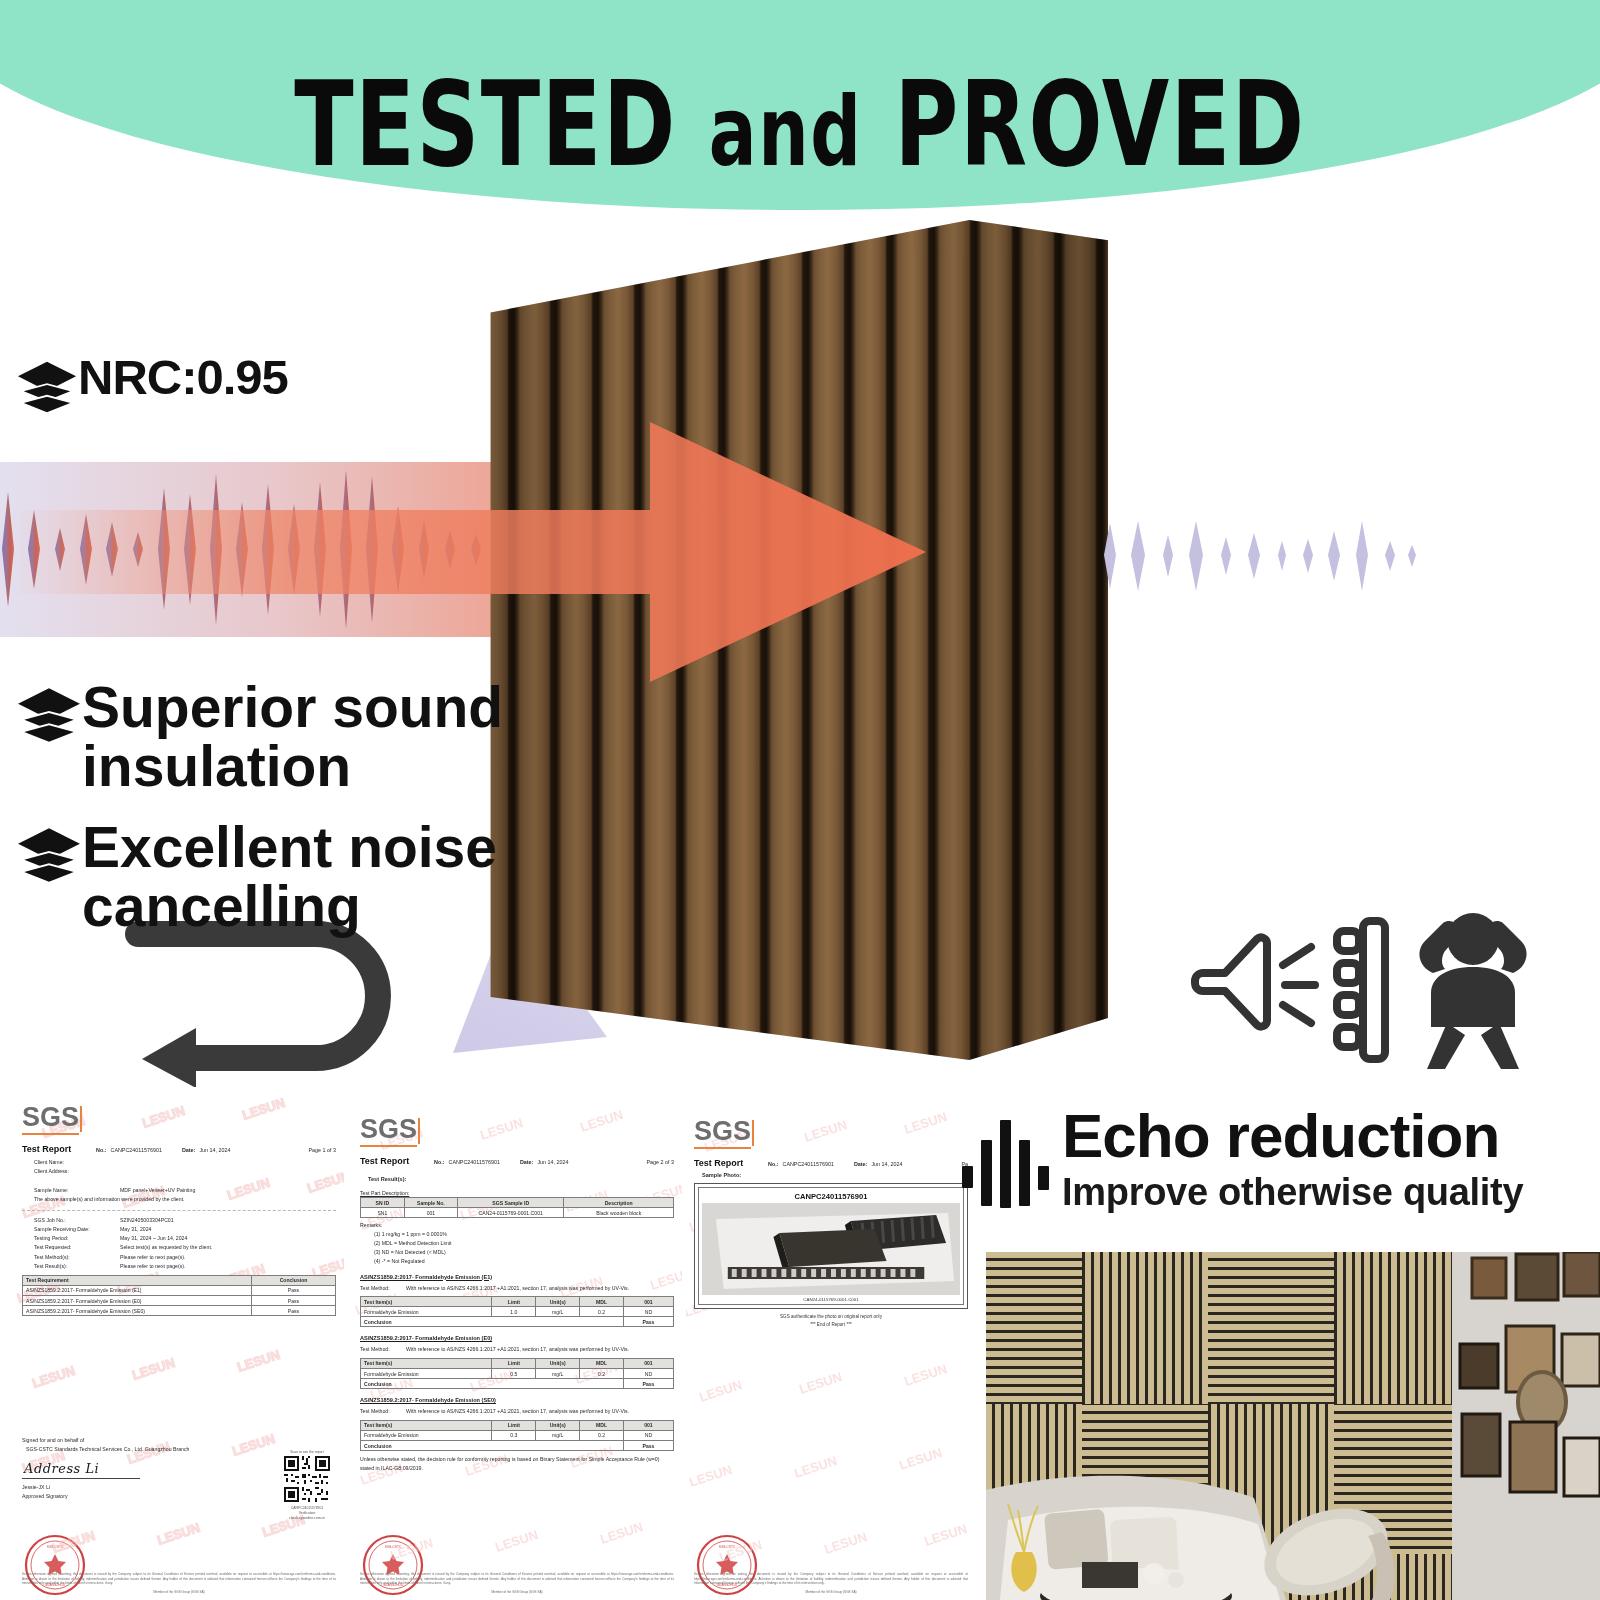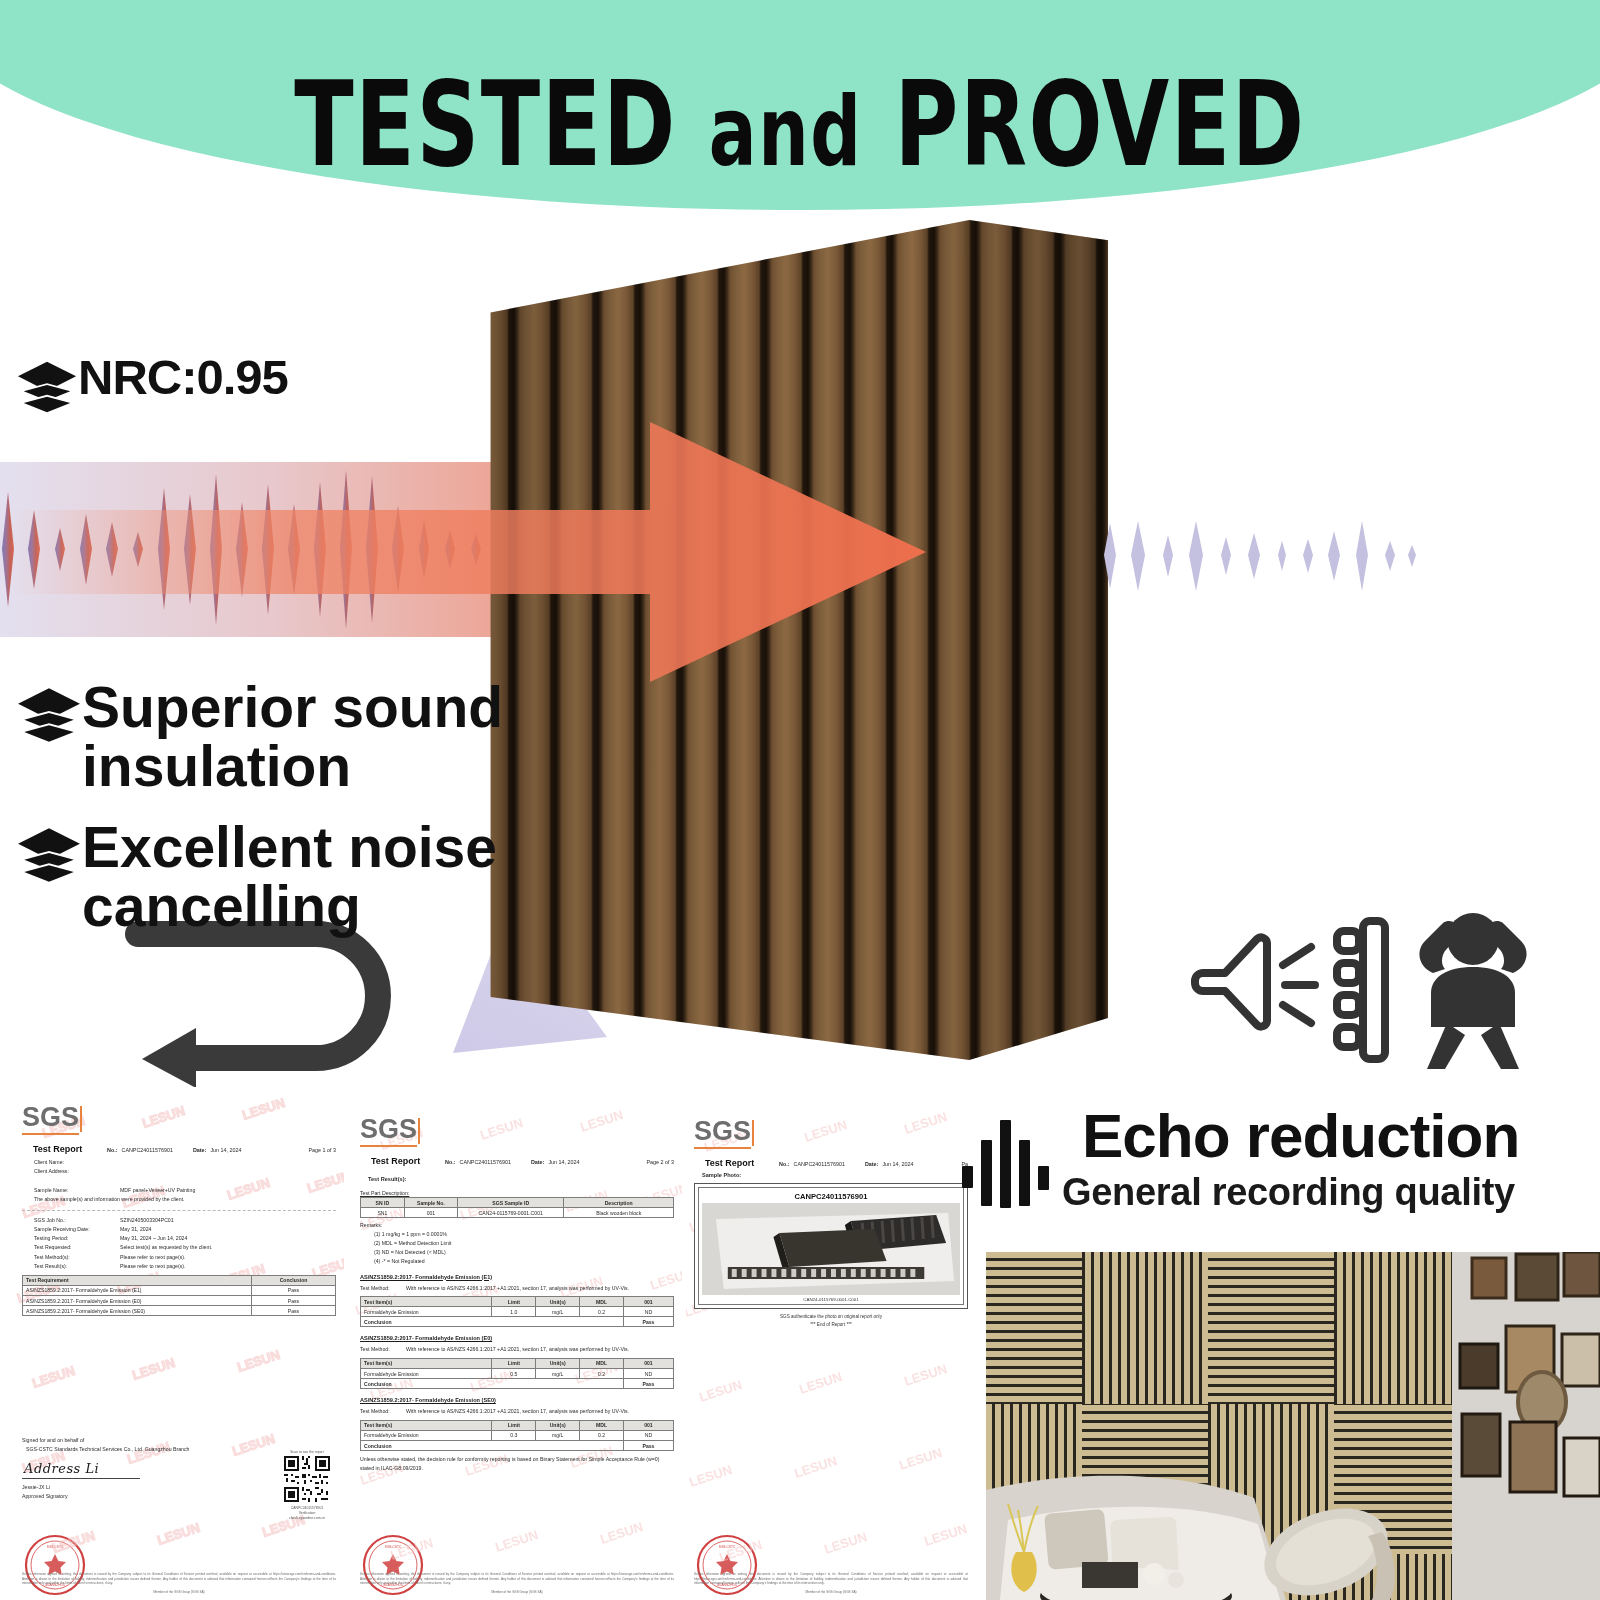--- a/index.html
+++ b/index.html
@@ -105,21 +105,21 @@
   .refl-arrow  { position: absolute; left: 435px; top: 815px; width: 520px; height: 245px; z-index: 4; }
 
   
   .icon-row { position: absolute; left: 1185px; top: 895px; width: 400px; height: 175px; z-index: 8; }
 
   
   .echo-block { position: absolute; left: 960px; top: 1105px; z-index: 9; display: flex; align-items: center; }
   .echo-bars { width: 92px; height: 96px; flex: 0 0 92px; margin-right: 10px; }
   .echo-title {
     font-family: "Liberation Sans", sans-serif;
-    font-weight: 700; font-size: 62px; color: #111; line-height: 1.0; letter-spacing: -1px; margin-left: 20px;
+    font-weight: 700; font-size: 62px; color: #111; line-height: 1.0; letter-spacing: -1px;
   }
   .echo-sub {
     font-family: "Liberation Sans", sans-serif;
     font-weight: 700; font-size: 38px; color: #1a1a1a; margin-top: 4px; letter-spacing: -0.3px;
   }
 
   
   .report {
     position: absolute; background: #fff; z-index: 7;
     font-family: "Liberation Sans", sans-serif;
@@ -139,21 +139,21 @@
     font-size: 27px; color: #6e6e6e; letter-spacing: 0px; line-height: 1;
     display: inline-block; padding-bottom: 2px;
     border-bottom: 2px solid #e8833f;
     position: relative;
   }
   .sgs-logo::after {
     content: ""; position: absolute; right: -3px; top: 2px;
     width: 2px; height: 26px; background: #e8833f;
   }
   .rep-hdr { display: flex; align-items: baseline; margin-top: 9px; font-size: 5.6px; }
-  .rep-hdr .tr { font-weight: 700; font-size: 9px; color: #111; width: 74px; margin-left: 11px; }
+  .rep-hdr .tr { font-weight: 700; font-size: 9px; color: #111; width: 74px; }
   .rep-hdr .lbl { font-weight: 700; font-size: 5.4px; margin-right: 4px; }
   .rep-hdr .val { font-size: 5.4px; margin-right: 20px; }
   .rep-hdr .pg { font-size: 5.4px; margin-left: auto; }
   .kv { font-size: 5.2px; line-height: 1.75; display: flex; }
   .kv .k { width: 86px; flex: 0 0 86px; }
   .kv .v { flex: 1; }
   .note { font-size: 5.2px; line-height: 1.7; }
   .dashrule { border-top: 1px dashed #b8b8b8; margin: 6px 0 5px 0; }
   .indent { padding-left: 12px; }
 
@@ -384,21 +384,21 @@
       <g fill="#111">
         <rect x="2" y="54" width="11" height="22" rx="1"></rect>
         <rect x="21" y="28" width="11" height="66" rx="1"></rect>
         <rect x="40" y="8" width="11" height="88" rx="1"></rect>
         <rect x="59" y="28" width="11" height="66" rx="1"></rect>
         <rect x="78" y="54" width="11" height="24" rx="1"></rect>
       </g>
     </svg>
     <div>
       <div class="echo-title">Echo reduction</div>
-      <div class="echo-sub">General recording quality</div>
+      <div class="echo-sub">Improve otherwise quality</div>
     </div>
   </div>
 
   <div class="report" id="rep1">
     <svg class="wm" viewBox="0 0 330 502">
       <g fill="none" stroke="#f3b9b9" stroke-width="1.2" font-family="Liberation Sans" font-size="13" font-weight="bold">
         <text x="30" y="40" transform="rotate(-18 30 40)" fill="#f6c5c5">LESUN</text>
         <text x="130" y="30" transform="rotate(-18 130 30)" fill="#f6c5c5">LESUN</text>
         <text x="230" y="22" transform="rotate(-18 230 22)" fill="#f6c5c5">LESUN</text>
         <text x="10" y="120" transform="rotate(-18 10 120)" fill="#f6c5c5">LESUN</text>

